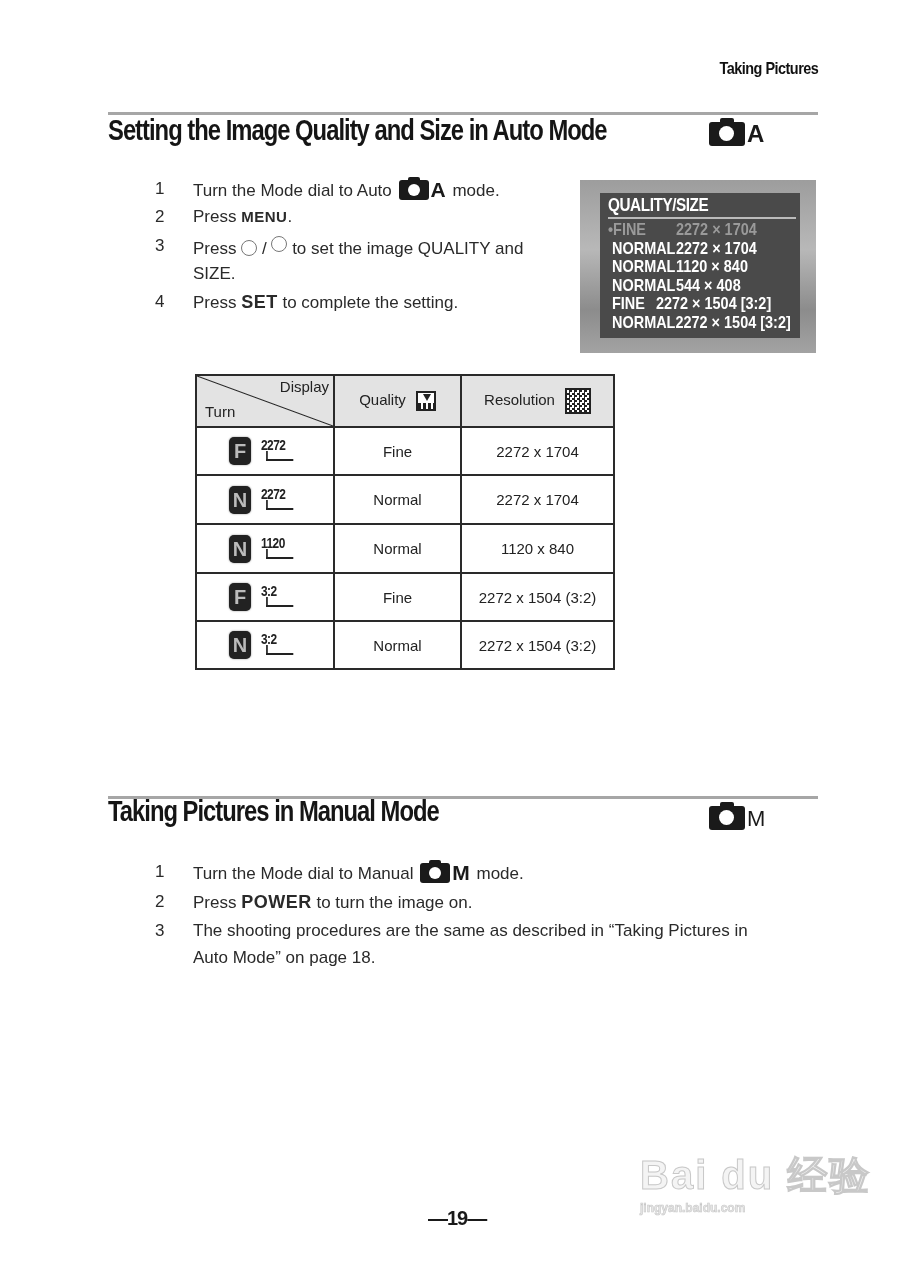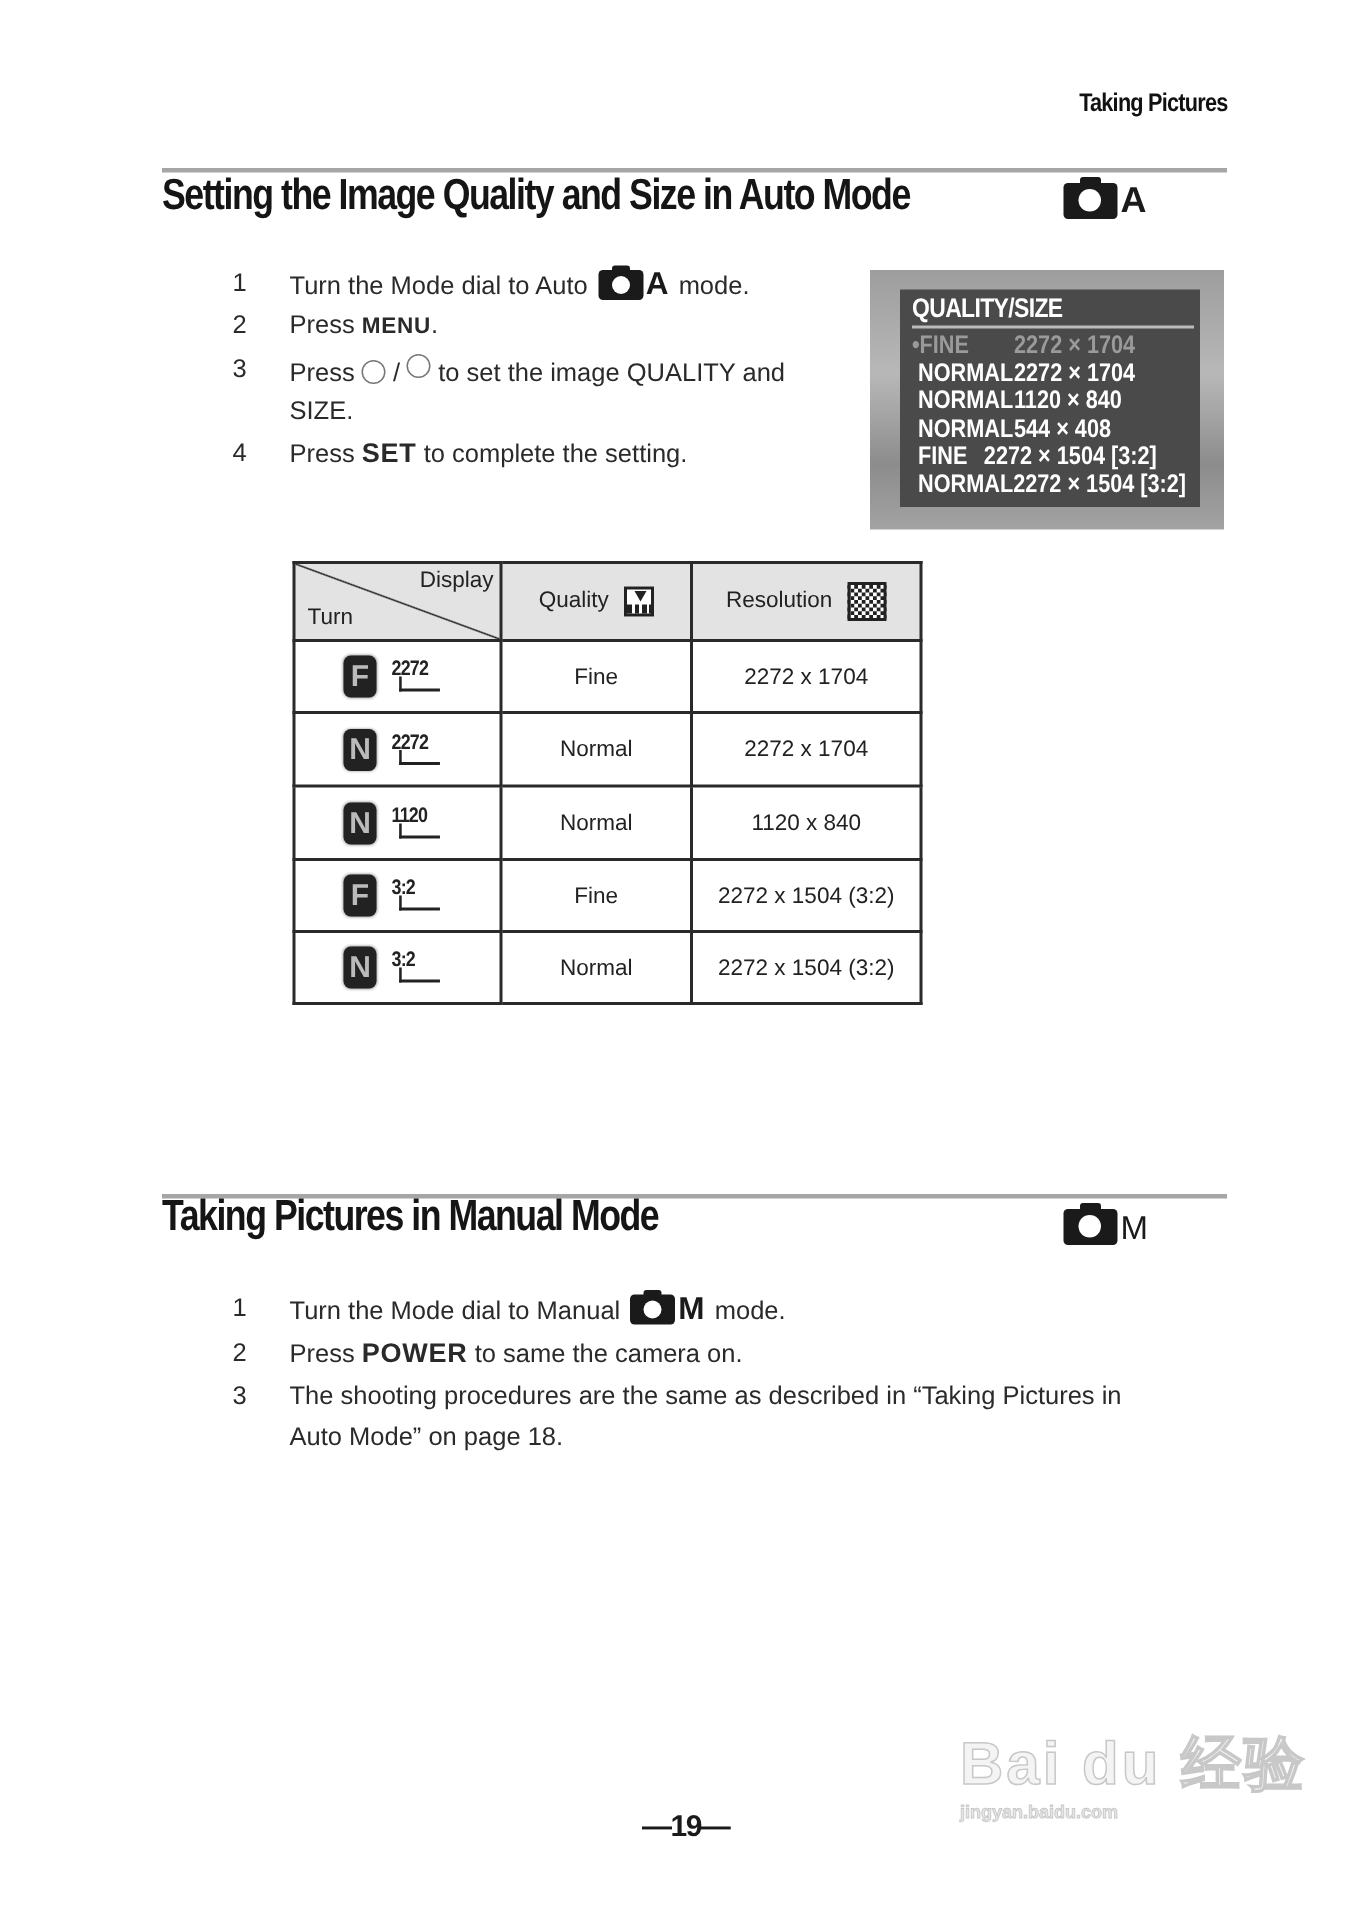--- a/index.html
+++ b/index.html
@@ -178,21 +178,21 @@
     <span>Turn the Mode dial to Manual</span>
     <span class="mode-icon" style="vertical-align:-4px; margin:0 2px">
       <span class="cam small"></span>
       <span class="mode-letter" style="font-size:21px">M</span>
     </span>
     <span>mode.</span>
   </span>
 </div>
 <div class="step" style="top:892px">
   <span class="num">2</span>
-  <span class="txt"><span>Press</span> <span class="kbd" style="font-size:18px">POWER</span> <span>to same the camera on.</span></span>
+  <span class="txt"><span>Press</span> <span class="kbd" style="font-size:18px">POWER</span> <span>to turn the image on.</span></span>
 </div>
 <div class="step" style="top:921px">
   <span class="num">3</span>
   <span class="txt">The shooting procedures are the same as described in “Taking Pictures in</span>
 </div>
 <div class="step" style="top:948px">
   <span class="txt">Auto Mode” on page 18.</span>
 </div>
 
 <div class="abs folio">—19—</div>

